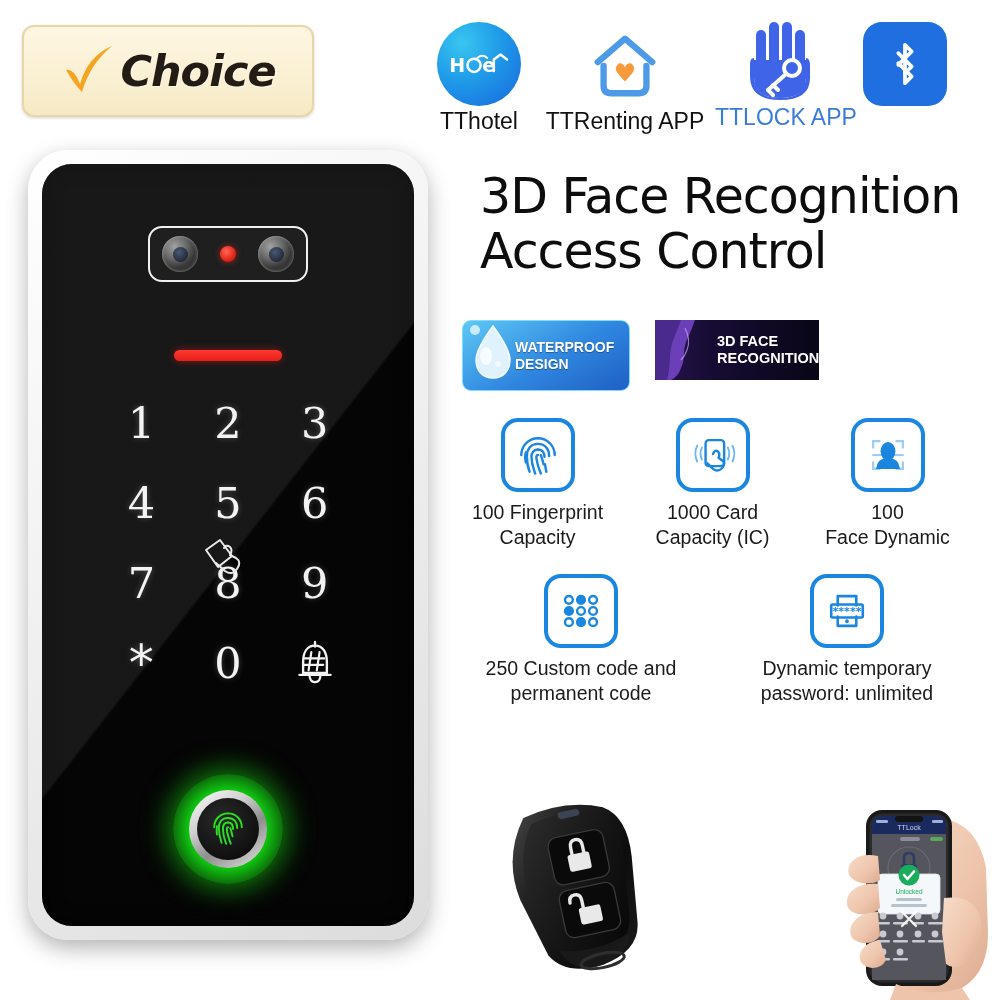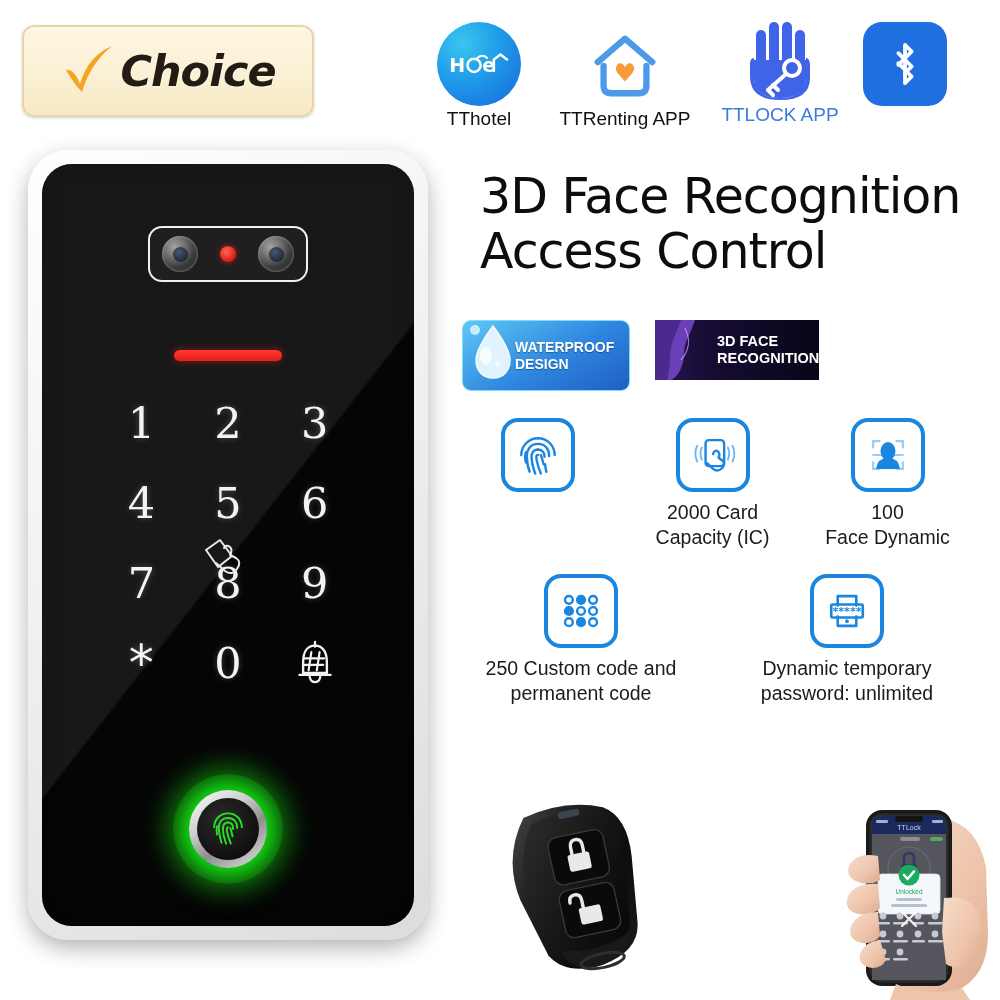--- a/index.html
+++ b/index.html
@@ -25,21 +25,21 @@
   .choice-text{
     font-family:"DejaVu Sans", sans-serif;
     font-style:italic;font-weight:bold;font-size:43px;color:#231c14;
     letter-spacing:-1px;line-height:1;margin-left:-4px;
     text-shadow:1px 1px 0 rgba(255,255,255,.5);
   }
 
   
   .apps{position:absolute;left:425px;top:18px;width:560px;height:120px;}
   .app{position:absolute;text-align:center;}
-  .app-label{font-size:19px;color:#111;white-space:nowrap;margin-top:2px;font-family:"Liberation Sans",sans-serif;}
+  .app-label{font-size:23px;color:#111;white-space:nowrap;margin-top:2px;font-family:"Liberation Sans",sans-serif;}
   .app-label.blue{color:#3b7cdb;}
 
   .icon-tthotel{
     width:84px;height:84px;border-radius:50%;
     background:radial-gradient(circle at 30% 25%,#39c6f0 0%,#1f9ae8 45%,#1766dd 100%);
     display:flex;align-items:center;justify-content:center;
     margin:0 auto;
   }
   .icon-house{width:84px;height:84px;margin:0 auto;display:flex;align-items:center;justify-content:center;}
   .icon-hand{width:84px;height:84px;margin:0 auto;display:flex;align-items:center;justify-content:center;}
@@ -300,37 +300,41 @@
               <path d="M28 16 C20 16 16 22 16 29 C16 36 17 41 19 46"></path>
               <path d="M40 29 C40 22 36 16 28 16"></path>
               <path d="M28 22 C23 22 21 26 21 30 C21 38 23 42 25 48"></path>
               <path d="M35 30 C35 26 33 22 28 22"></path>
               <path d="M28 28 C26 28 26 30 26.5 33 C27.5 39 29 43 31 48"></path>
               <path d="M34 38 C33 34 32 30 31 28"></path>
               <path d="M37 46 C36 42 36 40 35.5 38"></path>
             </g>
           </svg>
         </div>
+        <div class="flabel">
+          <span>100 Fingerprint</span><br>
+          <span>Capacity</span>
+        </div>
       </div>
 
       <div class="fitem" style="width:175px;">
         <div class="ficon">
           <svg viewBox="0 0 56 56" width="52" height="52">
             <rect x="20" y="12" width="20" height="28" rx="3.5" fill="none" stroke="#1a86e0" stroke-width="2.6"></rect>
             <path d="M28 27 Q30 22 33 24 Q36 26 34 31 L38 34 Q42 37 38 42 Q33 47 28 43 L22 37" fill="none" stroke="#1a86e0" stroke-width="2.6" stroke-linejoin="round" stroke-linecap="round"></path>
             <g fill="none" stroke="#6fb6ee" stroke-width="2" stroke-linecap="round">
               <path d="M16 20 Q13 26 16 33"></path>
               <path d="M11 18 Q7 26 11 35"></path>
               <path d="M44 20 Q47 26 44 33"></path>
               <path d="M49 18 Q53 26 49 35"></path>
             </g>
           </svg>
         </div>
         <div class="flabel">
-          <span>2000 Card</span><br>
+          <span>1000 Card</span><br>
           <span>Capacity (IC)</span>
         </div>
       </div>
 
       <div class="fitem" style="width:175px;">
         <div class="ficon">
           <svg viewBox="0 0 56 56" width="52" height="52">
             <g fill="none" stroke="#9ecdf3" stroke-width="2.4" stroke-linecap="round">
               <path d="M12 20 L12 13 L19 13"></path>
               <path d="M37 13 L44 13 L44 20"></path>

